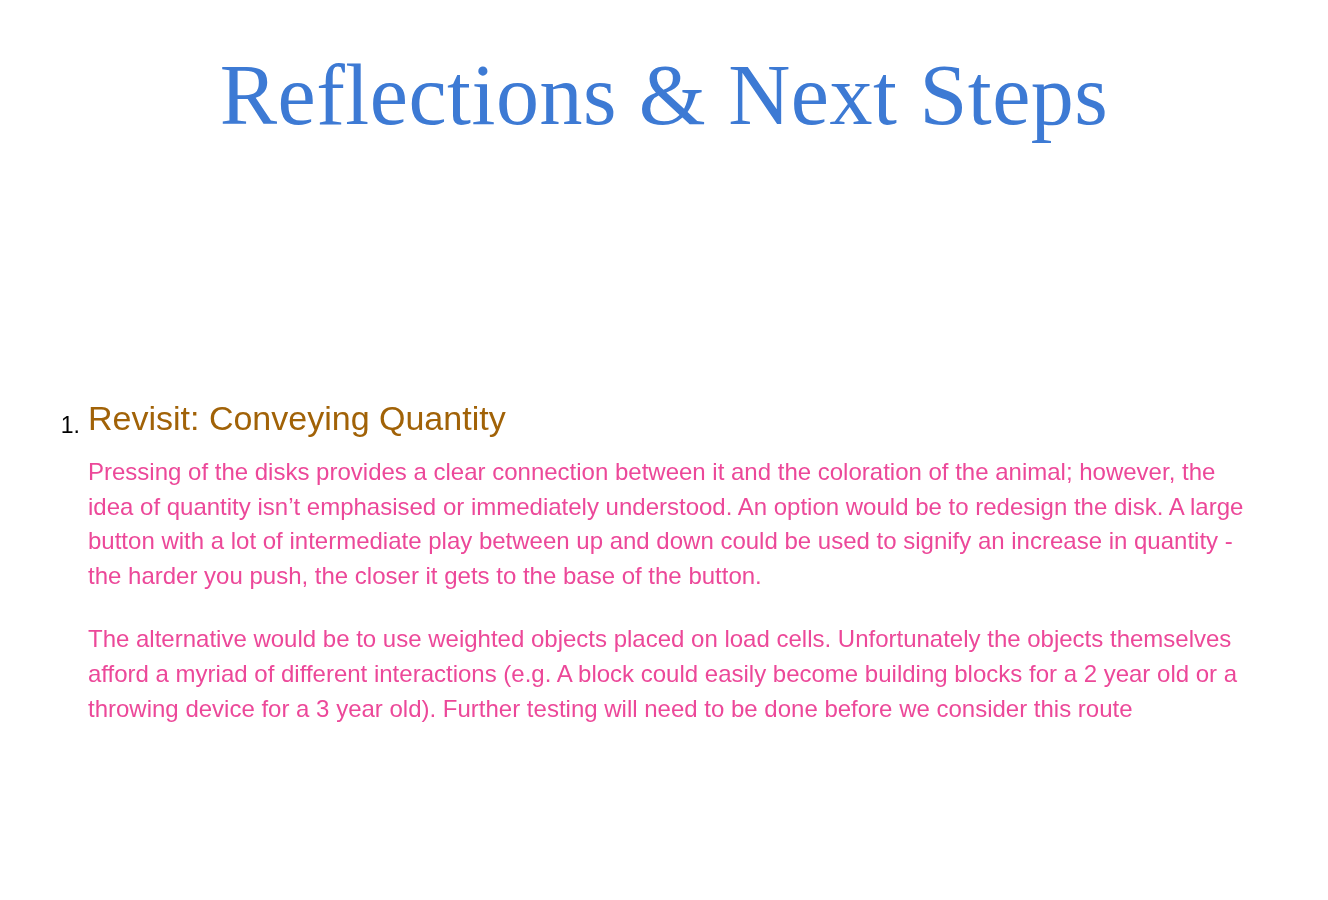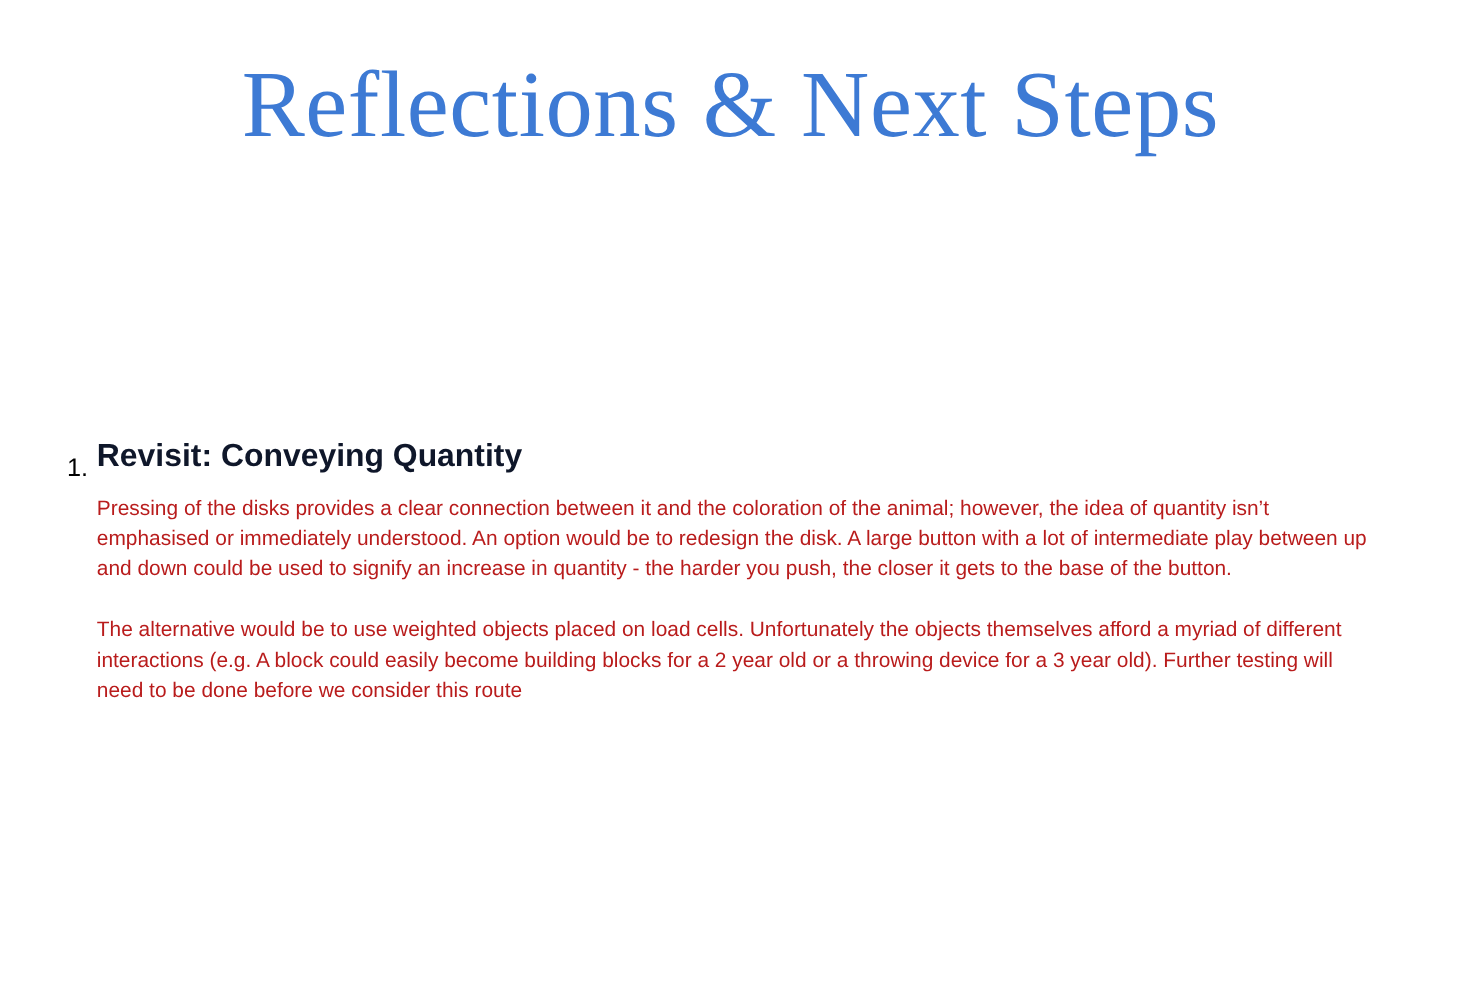--- a/index.html
+++ b/index.html
@@ -54,30 +54,30 @@
     box-sizing: border-box;
     font-size: 23px;
     color: #000000;
     line-height: 1.0;
     padding-top: 16px;
   }
   .list-content {
     flex: 1 1 auto;
   }
   .item-heading {
-    font-size: 29px;
-    color: #0f172a;
-    font-weight: bold;
+    font-size: 34px;
+    color: #a16207;
+    font-weight: normal;
     margin: 0 0 16px 0;
     line-height: 1.2;
   }
   .para {
-    font-size: 19px;
+    font-size: 24px;
     line-height: 1.45;
-    color: #b91c1c;
+    color: #ec4899;
     margin: 0 0 28px 0;
     max-width: 1165px;
   }
   .para:last-child {
     margin-bottom: 0;
     margin-top: 17px;
   }
 </style>
 </head>
 <body>

